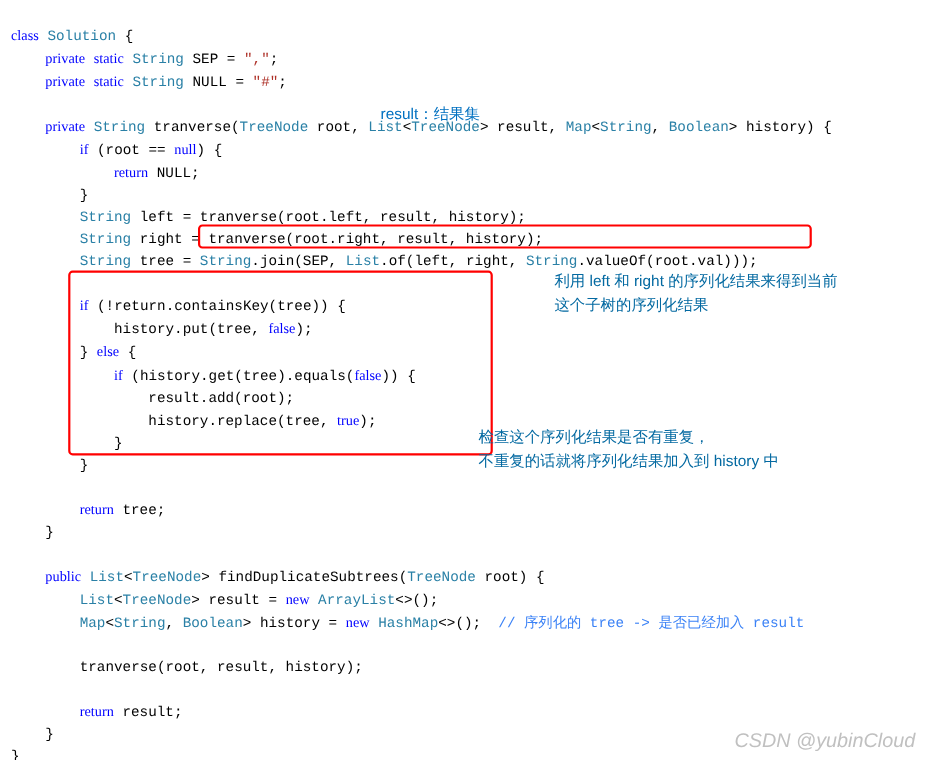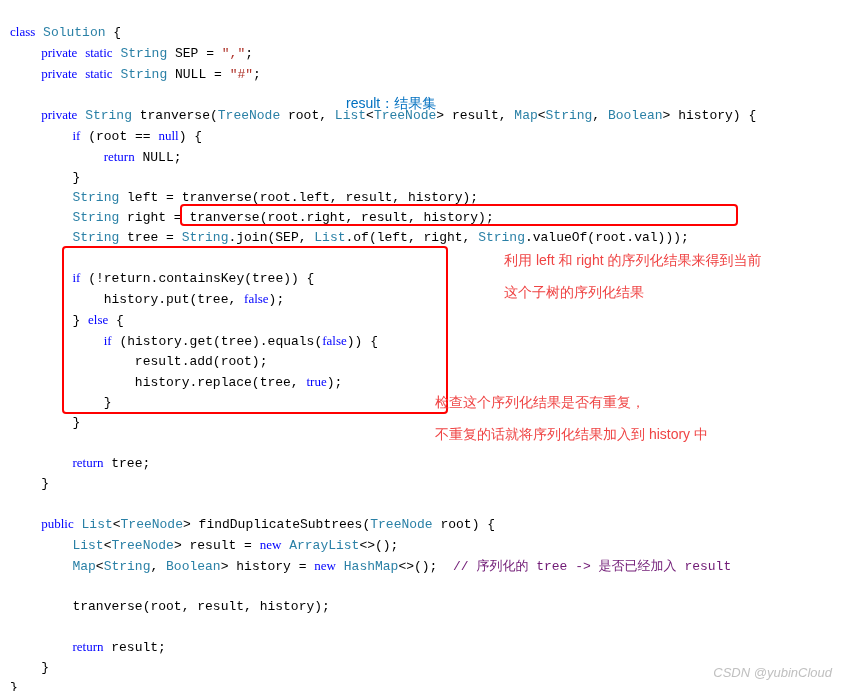--- a/index.html
+++ b/index.html
@@ -17,49 +17,49 @@
   .code {
     padding: 2px 10px;
     white-space: pre;
     position: relative;
   }
   .kw { color: #0000ff; font-family: Liberation Serif, serif; }
   .type { color: #2a80a6; }
   .str { color: #ae3128; }
   .id { color: #000000; }
   .pt { color: #000000; }
-  .cmt { color: #701a75; }
+  .cmt { color: #3b82f6; }
   .anno {
     color: #0070c0;
     font-family: "Microsoft YaHei", sans-serif;
     font-size: 14px;
     position: absolute;
     margin-top: 30px;
   }
   .anno-red {
-    color: #ef4444;
+    color: #0369a1;
     font-family: "Microsoft YaHei", sans-serif;
     font-size: 14px;
     position: absolute;
-    line-height: 32px;
+    line-height: 22px;
   }
   .box-red {
     position: absolute;
     border: 2px solid #ff0000;
     border-radius: 4px;
     background: transparent;
     pointer-events: none;
   }
   .watermark {
     position: absolute;
     right: 12px;
     bottom: 8px;
     color: #c0c0c0;
     font-family: Arial, sans-serif;
-    font-size: 13px;
+    font-size: 18px;
     font-style: italic;
   }
 </style>
 </head>
 <body>
 
 <div class="code">
 <span class="kw">class</span> <span class="type">Solution</span><span class="pt"> {</span>
     <span class="kw">private</span> <span class="kw">static</span> <span class="type">String</span> <span class="id">SEP</span><span class="pt"> = </span><span class="str">","</span><span class="pt">;</span>
     <span class="kw">private</span> <span class="kw">static</span> <span class="type">String</span> <span class="id">NULL</span><span class="pt"> = </span><span class="str">"#"</span><span class="pt">;</span>

